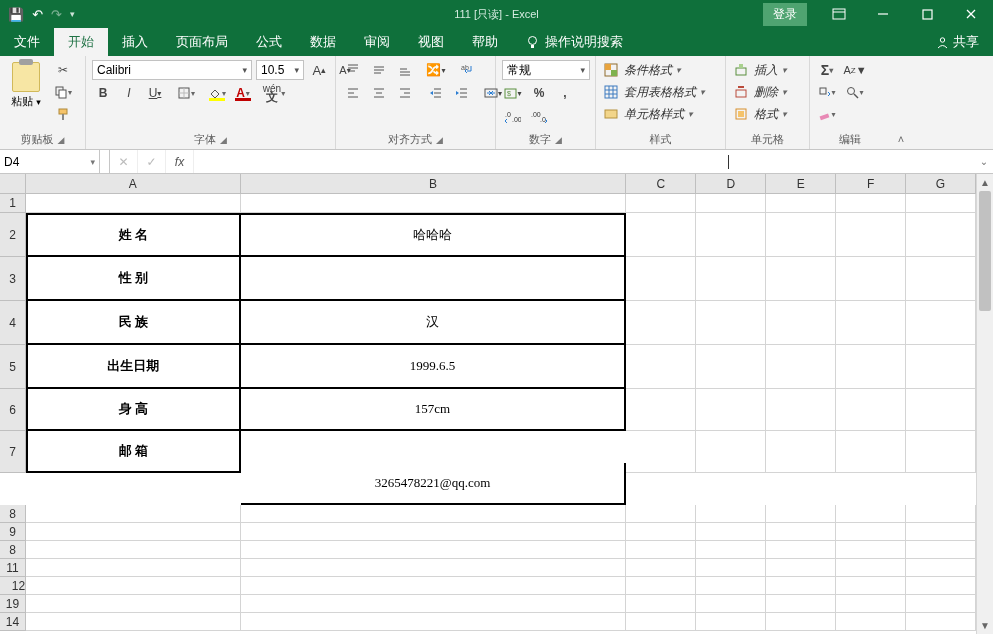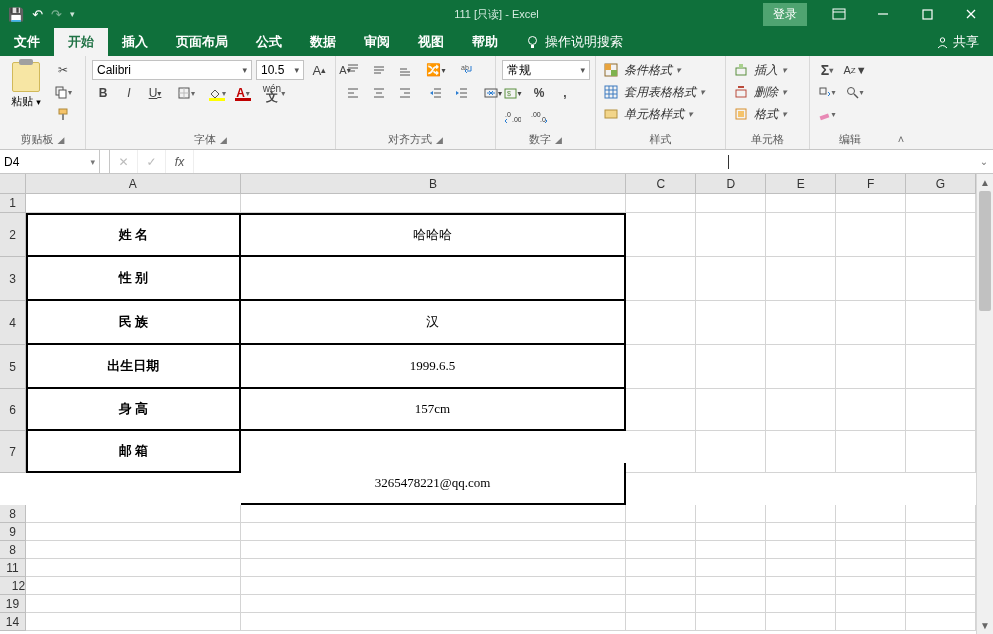--- a/index.html
+++ b/index.html
@@ -10,21 +10,21 @@
   .qat { display: flex; align-items: center; gap: 8px; padding-left: 8px; height: 100%; }
   .qat .icon { color: #fff; font-size: 13px; cursor: pointer; }
   .titlecenter { position: absolute; left: 50%; transform: translateX(-50%); color: #d5ebe0; font-size: 11px; }
   .winbtns { margin-left: auto; display: flex; align-items: center; height: 100%; }
   .login { background: #4fa471; padding: 3px 10px; font-size: 12px; margin-right: 10px; cursor: pointer; }
   .winbtn { width: 44px; height: 28px; display: flex; align-items: center; justify-content: center; font-size: 13px; cursor: pointer; }
 
   
   .tabs { background: #0f703b; height: 28px; display: flex; justify-content: space-between; color: #fff; }
   .tabrow { display: flex; align-items: stretch; }
-  .tab { padding: 0 14px; display: flex; align-items: center; font-size: 13px; cursor: pointer; font-weight: bold; }
+  .tab { padding: 0 14px; display: flex; align-items: center; font-size: 13px; cursor: pointer; }
   .tab.active { background: #f3f3f3; color: #217346; }
   .tab-help { display: flex; align-items: center; gap: 6px; padding: 0 14px; font-size: 13px; cursor: pointer; }
   .tab-share { display: flex; align-items: center; padding: 0 14px; font-size: 13px; cursor: pointer; gap: 4px; }
 
   
   .ribbon { background: #f3f3f3; border-bottom: 1px solid #c6c6c6; height: 94px; display: flex; }
   .group { border-right: 1px solid #d8d8d8; display: flex; flex-direction: column; justify-content: space-between; padding: 4px 6px 2px 6px; }
   .group-body { display: flex; gap: 6px; flex: 1; align-items: flex-start; }
   .group-label { text-align: center; font-size: 11px; color: #5b5b5b; padding-top: 2px; display:flex; align-items:center; justify-content:center; gap:4px;}
   .group-label .dlaunch { font-size: 9px; color: #7a7a7a; cursor:pointer; }

